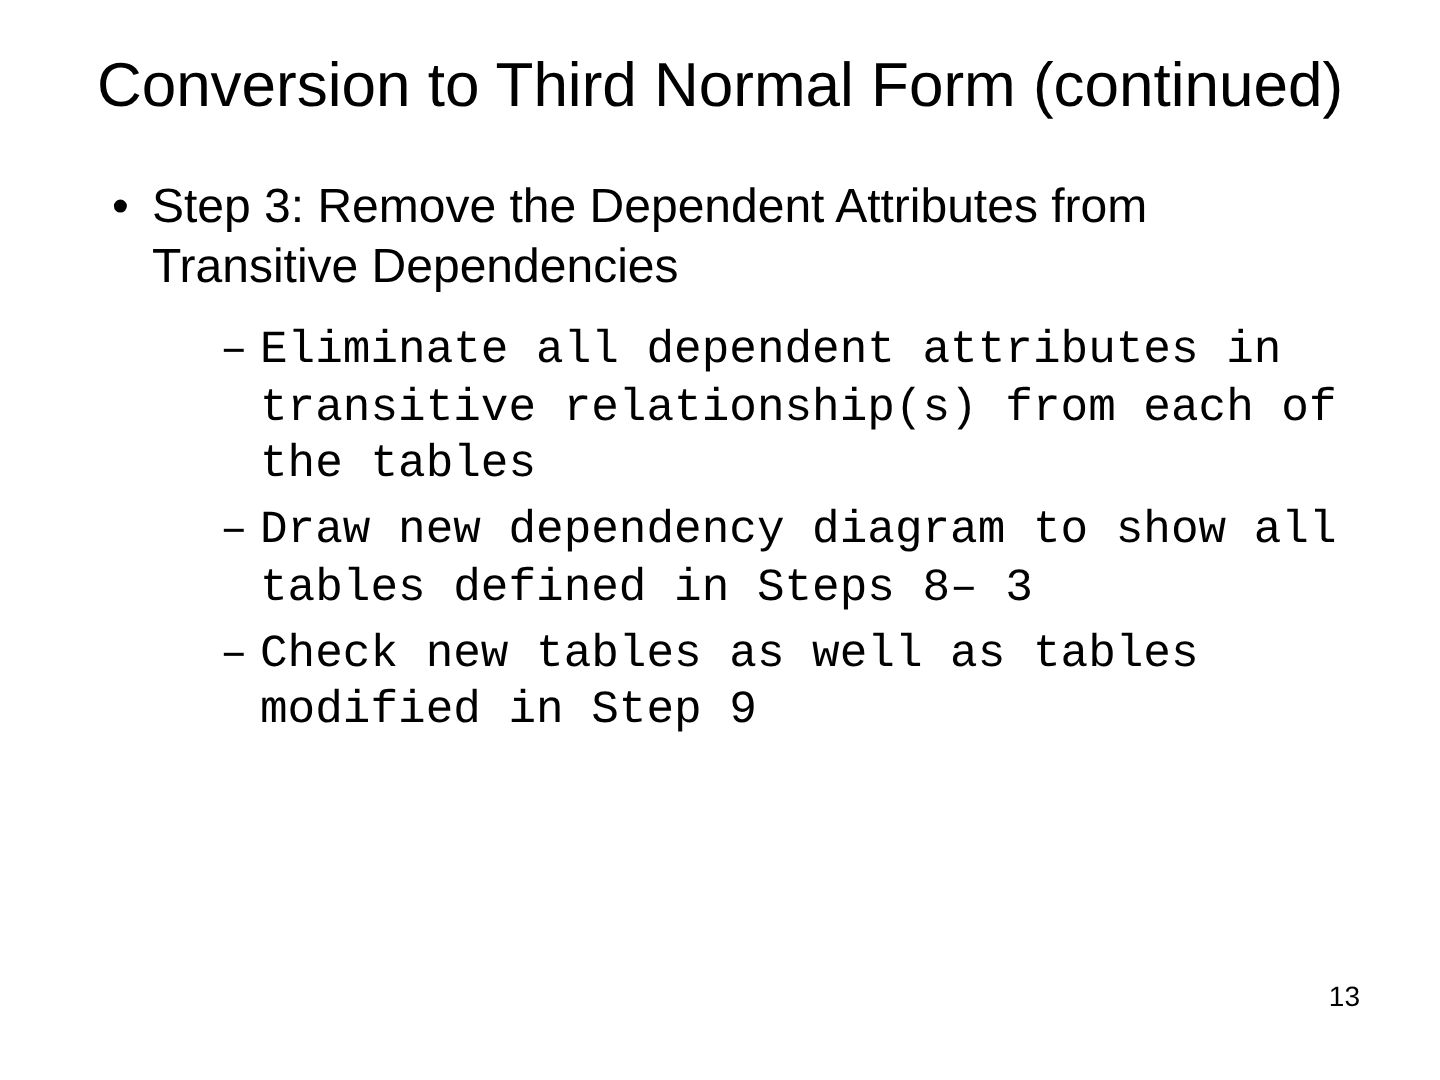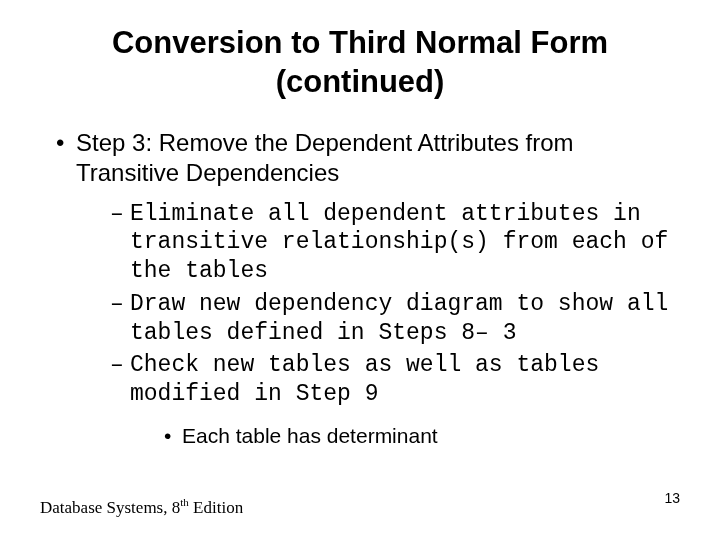--- a/index.html
+++ b/index.html
@@ -10,21 +10,21 @@
       font-family: Arial, Helvetica, sans-serif;
       color: #000;
       position: relative;
       padding: 24px 40px 0 40px;
     }
     .title {
       font-size: 31px;
       text-align: center;
       line-height: 1.25;
       margin-bottom: 26px;
-      font-weight: 700;
+      font-weight: 400;
     }
     .level1 {
       font-size: 24px;
       line-height: 1.25;
       margin-left: 16px;
       margin-bottom: 12px;
     }
     .level1 .bullet {
       display: inline-block;
       width: 20px;
@@ -105,23 +105,17 @@
   <span class="bullet">–</span><span class="text">Eliminate all dependent attributes in transitive relationship(s) from each of the tables</span>
 </div>
 <div class="level2">
   <span class="bullet">–</span><span class="text">Draw new dependency diagram to show all tables defined in Steps 8– 3</span>
 </div>
 <div class="level2">
   <span class="bullet">–</span><span class="text">Check new tables as well as tables modified in Step 9</span>
 </div>
 
 <div class="level3-group">
-  <div class="level3">
-    <span class="bullet">•</span><span class="text">Each table has determinant</span>
-  </div>
 </div>
 
 <div class="footer">
-  <span class="footer-left">
-    <span>Database Systems, 8</span><span class="sup">th</span><span> Edition</span>
-  </span>
   <span class="footer-right">13</span>
 </div>
 
 </body></html>

